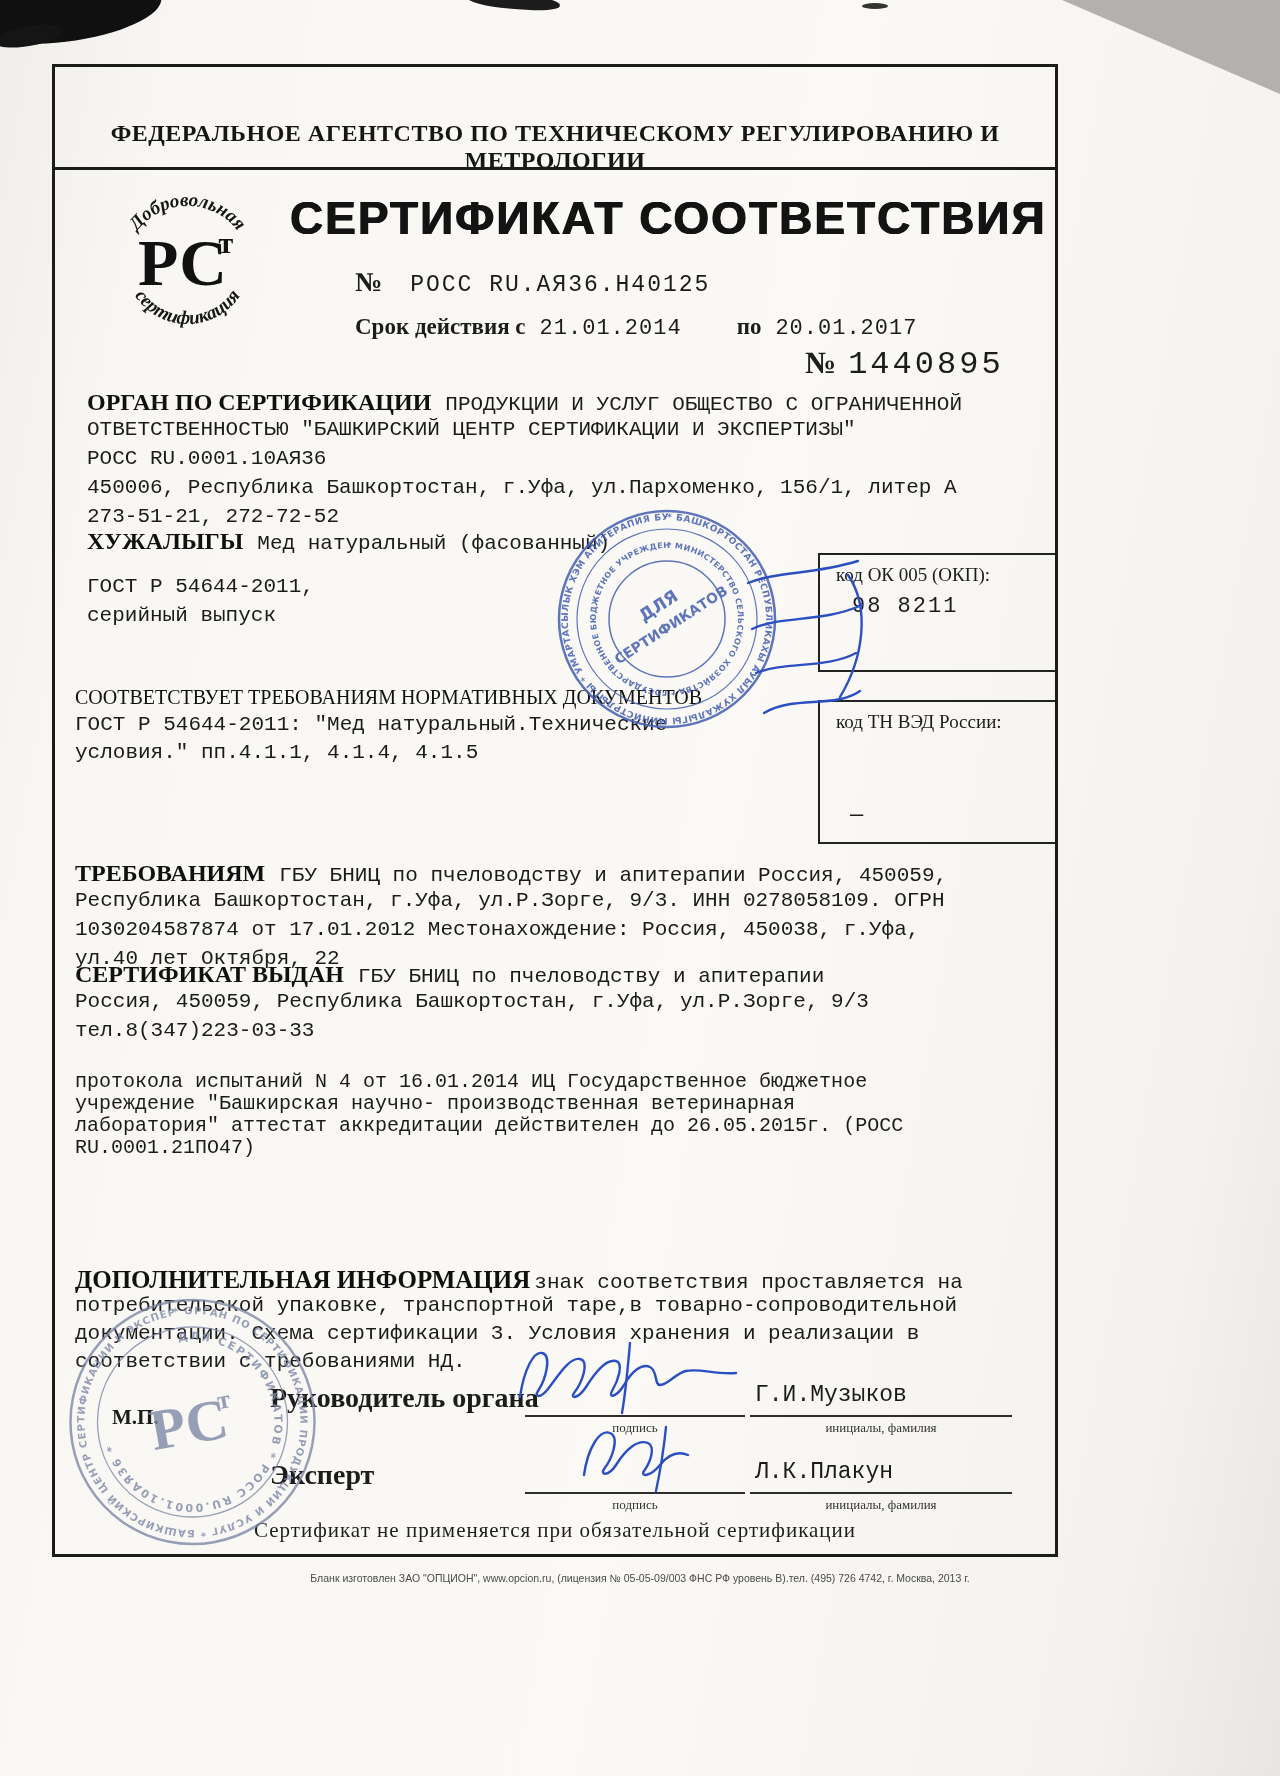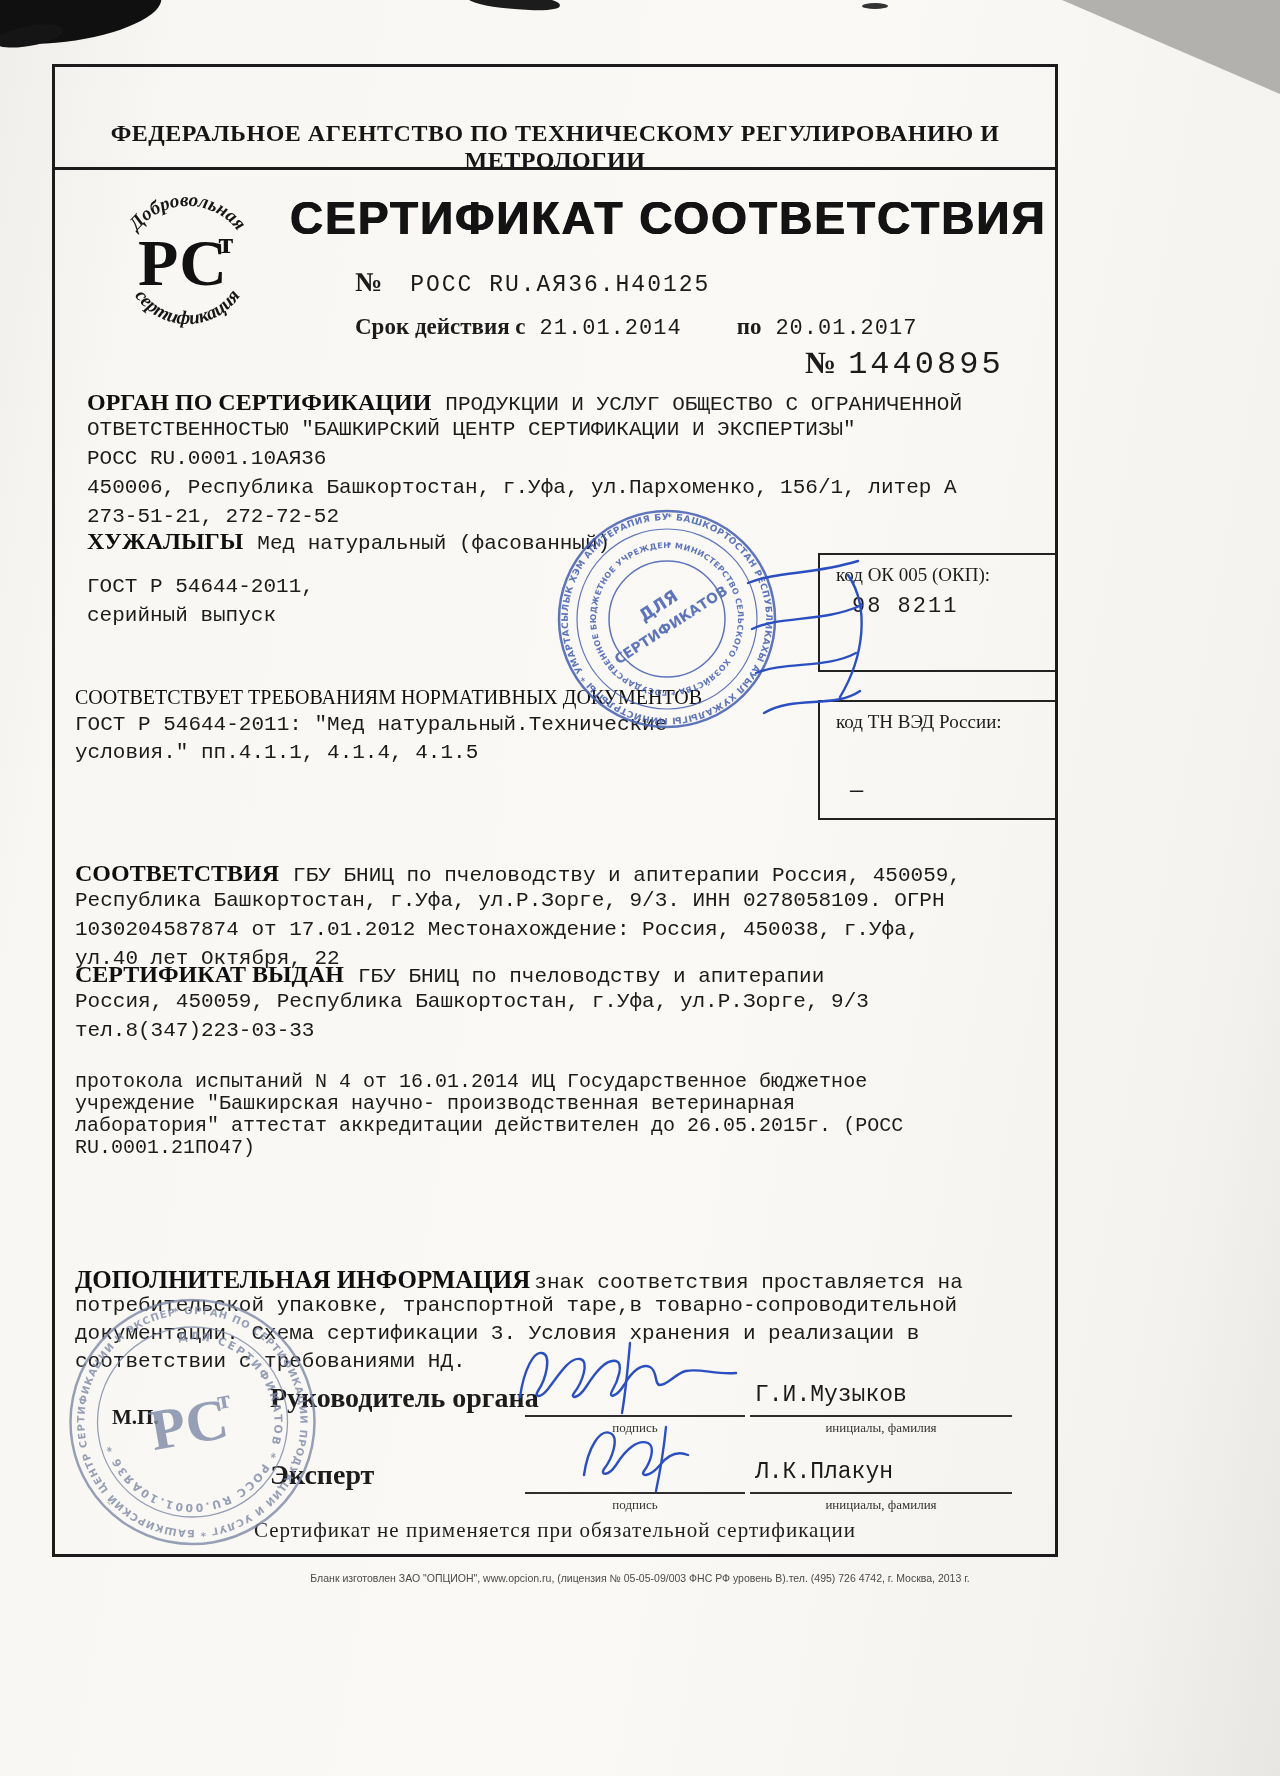--- a/index.html
+++ b/index.html
@@ -77,21 +77,21 @@
   .basis .line{ height:22px; font-size:20px; }
   .additional{ top:1199px; }
   .additional .line{ height:28px; }
 
   .side-box{
     position:absolute; left:763px; right:0; height:119px;
     border:2px solid #222; border-right:none;
     padding:9px 6px 0 16px; z-index:1;
   }
   .okp-box{ top:486px; }
-  .tnved-box{ top:633px; height:120px; }
+  .tnved-box{ top:633px; height:144px; }
   .side-box .box-label{ font-size:19px; color:#1d1d1d; }
   .side-box .box-val{ display:block; margin-top:8px; padding-left:16px; font-size:22px; letter-spacing:2px; }
   .tnved-box .box-val{ position:absolute; bottom:14px; left:14px; margin:0; }
 
   svg.stamp-blue{ position:absolute; left:492px; top:432px; width:240px; height:240px; opacity:.88; z-index:6; }
   .sb-stroke{ fill:none; stroke:var(--stamp-blue); }
   .sb-text{ fill:var(--stamp-blue); }
   .sb-ring{ font:700 9px "DejaVu Sans",sans-serif; letter-spacing:0.5px; }
   .sb-ring2{ font:700 8px "DejaVu Sans",sans-serif; letter-spacing:0.4px; }
   .sb-c1{ font:700 17px "DejaVu Sans",sans-serif; text-anchor:middle; }
@@ -222,21 +222,21 @@
       <path class="ink" d="M118,30 C140,62 134,112 110,152"></path>
     </svg>
 
     <div class="block conform">
       <div class="line"><span class="label-solo">СООТВЕТСТВУЕТ ТРЕБОВАНИЯМ НОРМАТИВНЫХ ДОКУМЕНТОВ</span></div>
       <div class="line mono">ГОСТ Р 54644-2011: "Мед натуральный.Технические</div>
       <div class="line mono">условия." пп.4.1.1, 4.1.4, 4.1.5</div>
     </div>
 
     <div class="block manufacturer">
-      <div class="line"><span class="label-run">СООТВЕТСТВИЯ</span><span class="mono">ГБУ БНИЦ по пчеловодству и апитерапии  Россия, 450059,</span></div>
+      <div class="line"><span class="label-run">ТРЕБОВАНИЯМ</span><span class="mono">ГБУ БНИЦ по пчеловодству и апитерапии  Россия, 450059,</span></div>
       <div class="line mono">Республика Башкортостан, г.Уфа, ул.Р.Зорге, 9/3. ИНН 0278058109. ОГРН</div>
       <div class="line mono">1030204587874 от 17.01.2012  Местонахождение: Россия, 450038, г.Уфа,</div>
       <div class="line mono">ул.40 лет Октября, 22</div>
     </div>
 
     <div class="block issued">
       <div class="line"><span class="label-run">СЕРТИФИКАТ ВЫДАН</span><span class="mono">ГБУ БНИЦ по пчеловодству и апитерапии</span></div>
       <div class="line mono">Россия, 450059, Республика Башкортостан, г.Уфа, ул.Р.Зорге, 9/3</div>
       <div class="line mono">тел.8(347)223-03-33</div>
     </div>

